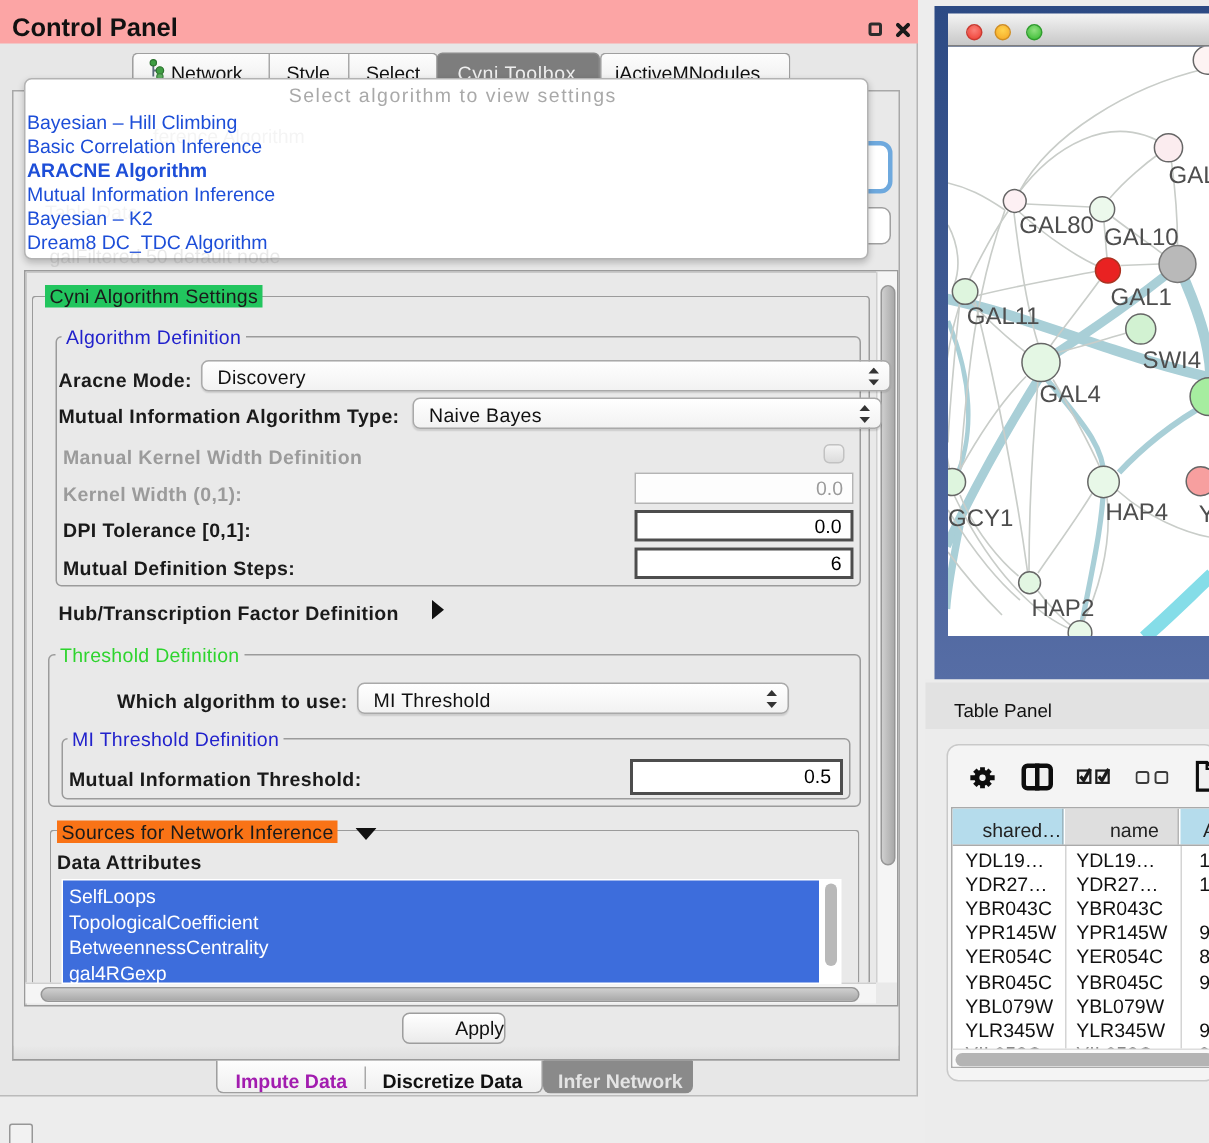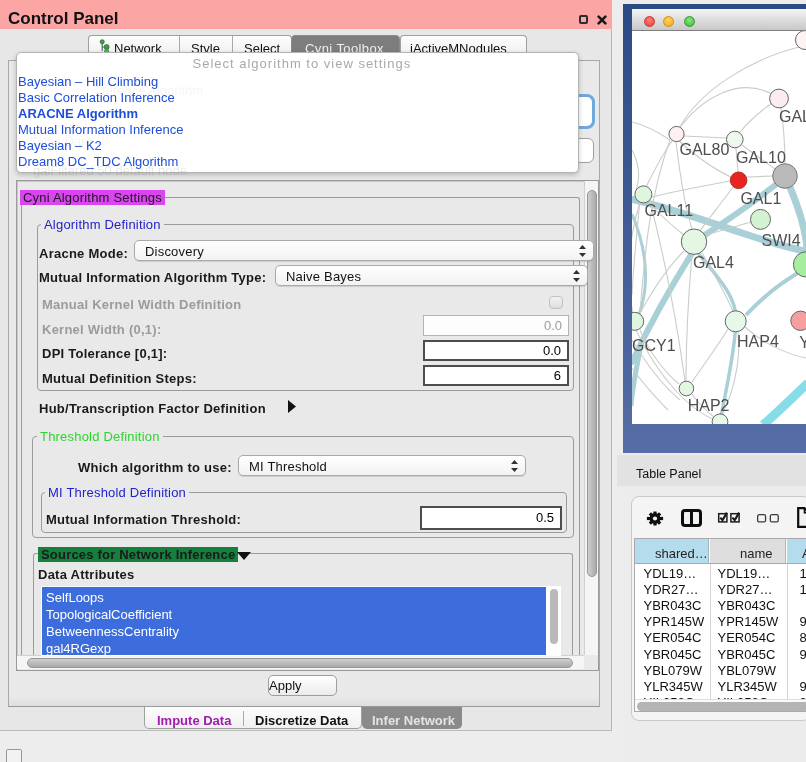--- a/index.html
+++ b/index.html
@@ -45,21 +45,21 @@
 
 <div class="abs" style="left:16px;top:180px;width:583px;height:491px;background:#e9e9e9;border:1px solid #9a9a9a;box-shadow:inset 1px 1px 0 #c9c9c9;"></div>
 
 <div class="abs" style="left:584px;top:181px;width:14px;height:474px;background:#f5f5f5;border-left:1px solid #d0d0d0;"></div>
 <div class="abs" style="left:586.5px;top:190px;width:10px;height:387px;background:linear-gradient(90deg,#cfcfcf,#a9a9a9);border:1px solid #969696;border-radius:5px;"></div>
 
 <div class="abs" style="left:17px;top:655px;width:567px;height:14px;background:#f5f5f5;border-top:1px solid #d0d0d0;"></div>
 <div class="abs" style="left:27px;top:657.5px;width:546px;height:10px;background:linear-gradient(#cfcfcf,#a9a9a9);border:1px solid #969696;border-radius:5px;"></div>
 
 <div class="grp" style="left:21px;top:197px;width:559px;height:458px;border-bottom:none;border-radius:3px 3px 0 0;"></div>
-<div class="gtitle" style="left:20px;top:190px;color:#1a1a1a;background:#d946ef;">Cyni Algorithm Settings</div>
+<div class="gtitle" style="left:30px;top:190px;color:#1a1a1a;background:#22c55e;">Cyni Algorithm Settings</div>
 
 <div class="grp" style="left:37px;top:224px;width:537px;height:167px;"></div>
 <div class="gtitle" style="left:41px;top:217px;color:#2222cc;background:#e9e9e9;">Algorithm Definition</div>
 
 <div class="lbl" style="left:39px;top:245.5px;">Aracne Mode:</div>
 <div class="combo" style="left:134px;top:240px;width:460px;height:21px;line-height:21px;padding-left:10px;">Discovery<svg class="ar" viewBox="0 0 9 12">
       <path d="M4.5 0 L8 4 H1 Z" fill="#333"></path>
       <path d="M4.5 12 L8 8 H1 Z" fill="#333"></path>
     </svg></div>
 <div class="lbl" style="left:39px;top:269.5px;">Mutual Information Algorithm Type:</div>
@@ -88,34 +88,34 @@
       <path d="M4.5 0 L8 4 H1 Z" fill="#333"></path>
       <path d="M4.5 12 L8 8 H1 Z" fill="#333"></path>
     </svg></div>
 
 <div class="grp" style="left:41px;top:492px;width:526px;height:41px;"></div>
 <div class="gtitle" style="left:45px;top:485px;color:#2222cc;background:#e9e9e9;">MI Threshold Definition</div>
 <div class="lbl" style="left:46px;top:511.5px;">Mutual Information Threshold:</div>
 <div class="inp" style="left:420px;top:506px;width:142px;height:24px;line-height:20px;padding-right:6px;">0.5</div>
 
 <div class="grp" style="left:33px;top:553px;width:540px;height:102px;border-bottom:none;border-radius:3px 3px 0 0;"></div>
-<div class="gtitle" style="left:38px;top:547px;color:#1a1a1a;background:#15803d;font-weight:bold;">Sources for Network Inference</div>
+<div class="gtitle" style="left:38px;top:547px;color:#1a1a1a;background:#f97316;">Sources for Network Inference</div>
 <svg class="abs" style="left:237px;top:551px" width="14" height="10" viewBox="0 0 14 10">
     <path d="M0 1 L14 1 L7 9 Z" fill="#111"></path>
   </svg>
 <div class="lbl" style="left:38px;top:567px;">Data Attributes</div>
 <div class="abs" style="left:41px;top:586px;width:520px;height:70px;background:#fff;"></div>
 <div class="abs" style="left:42px;top:587px;width:504px;height:68px;background:#3d6ddc;"></div>
 <div class="abs" style="left:46px;top:589px;font-size:13px;color:#fff;line-height:17px;white-space:pre;">SelfLoops
 TopologicalCoefficient
 BetweennessCentrality
 gal4RGexp</div>
 <div class="abs" style="left:550px;top:589px;width:8px;height:55px;background:#b9b9b9;border-radius:4px;"></div>
 
-<div class="abs" style="left:268px;top:675px;width:69px;height:21px;background:linear-gradient(#ffffff,#ebebeb);border:1px solid #9e9e9e;border-radius:5px;font-size:13px;color:#111;text-align:left;line-height:19px;">Apply</div>
+<div class="abs" style="left:268px;top:675px;width:69px;height:21px;background:linear-gradient(#ffffff,#ebebeb);border:1px solid #9e9e9e;border-radius:5px;font-size:13px;color:#111;text-align:right;line-height:19px;">Apply</div>
 
 <div class="abs" style="left:8px;top:697px;width:592px;height:10px;background:linear-gradient(#e9e9e9,#dedede);border-left:1px solid #a8a8a8;border-right:1px solid #a8a8a8;border-bottom:1px solid #9a9a9a;"></div>
 <div class="abs" style="left:144px;top:707px;width:218px;height:22px;background:linear-gradient(#fdfdfd,#f0f0f0);border:1px solid #9f9f9f;border-top:none;border-radius:0 0 5px 5px;"></div>
 <div class="abs" style="left:243px;top:711px;width:1px;height:15px;background:#a9a9a9;"></div>
 <div class="abs" style="left:362px;top:707px;width:100px;height:22px;background:#8a8a8a;border:1px solid #8b8b8b;border-top:none;border-radius:0 0 5px 5px;"></div>
 <div class="abs" style="left:157px;top:712.5px;font-size:13px;font-weight:bold;color:#a21caf;">Impute Data</div>
 <div class="abs" style="left:255px;top:712.5px;font-size:13px;font-weight:bold;color:#111;">Discretize Data</div>
 <div class="abs" style="left:372px;top:712.5px;font-size:13px;font-weight:bold;color:#e4e4e4;">Infer Network</div>
 
 <div class="abs" style="left:16px;top:52px;width:563px;height:121px;background:#fff;border:1px solid #b3b3b3;border-radius:5px;box-shadow:0 2px 5px rgba(0,0,0,.22);z-index:40;"></div>

